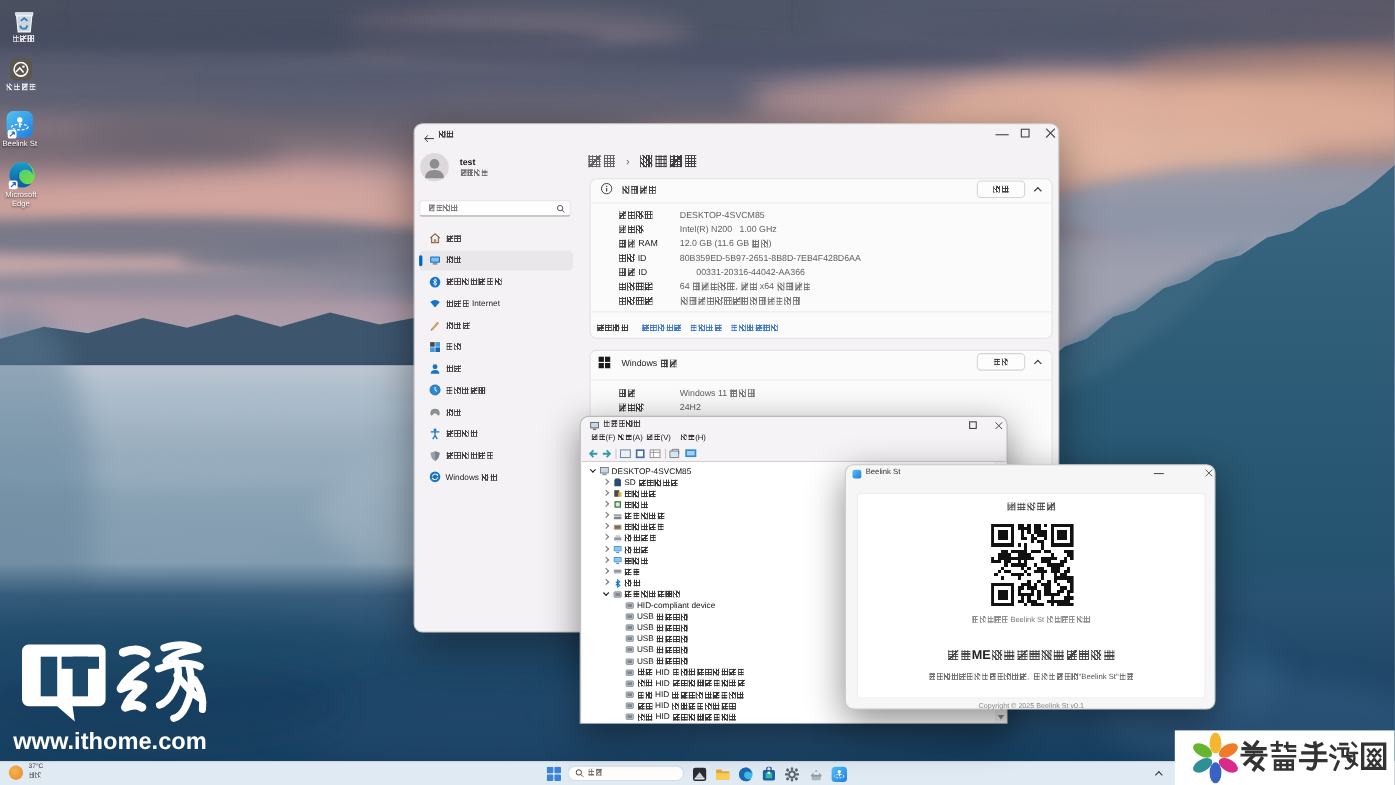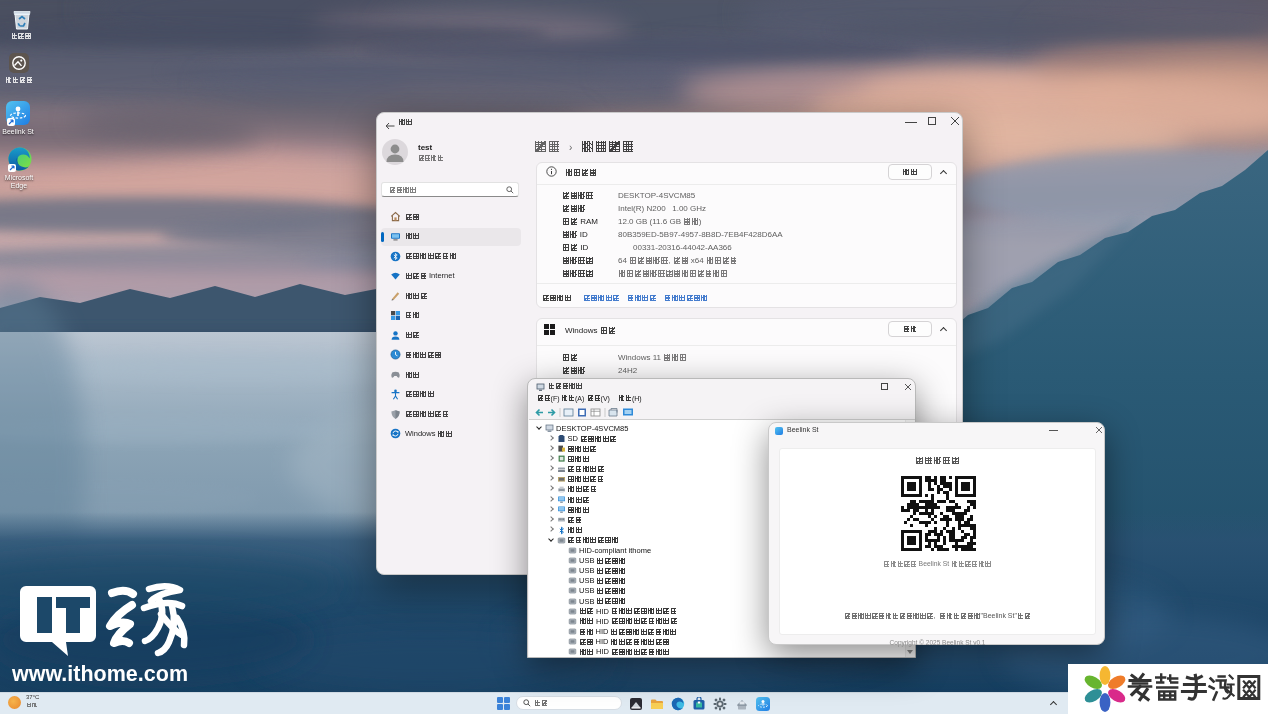--- a/index.html
+++ b/index.html
@@ -319,21 +319,21 @@
       <div class="abs" style="left:358px;top:52px;width:44px;height:16px;background:#fdfdfd;border:1px solid #d5d3d5;border-radius:4px;font-size:7.5px;color:#1a1a1a;text-align:center;line-height:14px"><i class="z p3"></i><i class="z p0"></i></div>
       <div class="abs chev" style="left:411px;top:59px"></div>
       <div class="abs" style="left:7px;top:72px;width:419px;height:1px;background:#ececec"></div>
       <div class="abs zs" style="left:32px;top:79px;font-size:8px;color:#1a1a1a"><i class="z p1"></i><i class="z p2"></i><i class="z p3"></i><i class="z p0"></i></div>
       <div class="abs zs" style="left:88px;top:79px;font-size:8px;color:#606060">DESKTOP-4SVCM85</div>
       <div class="abs zs" style="left:32px;top:92px;font-size:8px;color:#1a1a1a"><i class="z p1"></i><i class="z p2"></i><i class="z p3"></i></div>
       <div class="abs zs" style="left:88px;top:92px;font-size:8px;color:#606060">Intel(R) N200&nbsp;&nbsp; 1.00 GHz</div>
       <div class="abs zs" style="left:32px;top:105px;font-size:8px;color:#1a1a1a"><i class="z p0"></i><i class="z p1"></i> RAM</div>
       <div class="abs zs" style="left:88px;top:105px;font-size:8px;color:#606060">12.0 GB (11.6 GB <i class="z p2"></i><i class="z p3"></i>)</div>
       <div class="abs zs" style="left:32px;top:118px;font-size:8px;color:#1a1a1a"><i class="z p2"></i><i class="z p3"></i> ID</div>
-      <div class="abs zs" style="left:88px;top:118px;font-size:8px;color:#606060">80B359ED-5B97-4957-8B8D-7EB4F428D6AA</div>
+      <div class="abs zs" style="left:88px;top:118px;font-size:8px;color:#606060">80B359ED-5B97-2651-8B8D-7EB4F428D6AA</div>
       <div class="abs zs" style="left:32px;top:131px;font-size:8px;color:#1a1a1a"><i class="z p0"></i><i class="z p1"></i> ID</div>
       <div class="abs zs" style="left:103px;top:131px;font-size:8px;color:#606060">00331-20316-44042-AA366</div>
       <div class="abs zs" style="left:32px;top:144px;font-size:8px;color:#1a1a1a"><i class="z p2"></i><i class="z p3"></i><i class="z p0"></i><i class="z p1"></i></div>
       <div class="abs zs" style="left:88px;top:144px;font-size:8px;color:#606060">64 <i class="z p0"></i><i class="z p1"></i><i class="z p2"></i><i class="z p3"></i><i class="z p0"></i>, <i class="z p1"></i><i class="z p2"></i> x64 <i class="z p3"></i><i class="z p0"></i><i class="z p1"></i><i class="z p2"></i></div>
       <div class="abs zs" style="left:32px;top:157px;font-size:8px;color:#1a1a1a"><i class="z p2"></i><i class="z p3"></i><i class="z p0"></i><i class="z p1"></i></div>
       <div class="abs zs" style="left:88px;top:157px;font-size:8px;color:#606060"><i class="z p3"></i><i class="z p0"></i><i class="z p1"></i><i class="z p2"></i><i class="z p3"></i><i class="z p0"></i><i class="z p1"></i><i class="z p2"></i><i class="z p3"></i><i class="z p0"></i><i class="z p1"></i><i class="z p2"></i><i class="z p3"></i><i class="z p0"></i></div>
       <div class="abs" style="left:7px;top:171px;width:419px;height:1px;background:#ececec"></div>
       <div class="abs zs" style="left:12px;top:181px;font-size:7.5px;color:#1a1a1a"><i class="z p1"></i><i class="z p2"></i><i class="z p3"></i><i class="z p0"></i></div>
       <div class="abs zs" style="left:53px;top:181px;font-size:7.5px;color:#1f62c5"><i class="z p1"></i><i class="z p2"></i><i class="z p3"></i><i class="z p0"></i><i class="z p1"></i></div>
       <div class="abs zs" style="left:97px;top:181px;font-size:7.5px;color:#1f62c5"><i class="z p2"></i><i class="z p3"></i><i class="z p0"></i><i class="z p1"></i></div>
@@ -493,21 +493,21 @@
           <rect x="2.4" y="3.2" width="4.2" height="2.6" fill="#7d868f"></rect>
         </svg>
       </div>
       <div class="abs zs" style="left:39.5px;top:156.65px;font-size:7.5px;color:#111"><i class="z p1"></i><i class="z p2"></i><i class="z p3"></i><i class="z p0"></i><i class="z p1"></i><i class="z p2"></i><i class="z p3"></i></div>
       <div class="abs" style="left:40.0px;top:166.8px">
         <svg width="9" height="9" viewBox="0 0 9 9" style="display:block">
           <rect x="1.2" y="2" width="6.6" height="5" rx=".8" fill="#b9c0c8" stroke="#6a737c" stroke-width=".6"></rect>
           <rect x="2.4" y="3.2" width="4.2" height="2.6" fill="#7d868f"></rect>
         </svg>
       </div>
-      <div class="abs zs" style="left:51.0px;top:166.8px;font-size:7.5px;color:#111">HID-compliant ithome</div>
+      <div class="abs zs" style="left:51.0px;top:166.8px;font-size:7.5px;color:#111">HID-compliant device</div>
       <div class="abs" style="left:40.0px;top:176.95000000000002px">
         <svg width="9" height="9" viewBox="0 0 9 9" style="display:block">
           <rect x="1.2" y="2" width="6.6" height="5" rx=".8" fill="#b9c0c8" stroke="#6a737c" stroke-width=".6"></rect>
           <rect x="2.4" y="3.2" width="4.2" height="2.6" fill="#7d868f"></rect>
         </svg>
       </div>
       <div class="abs zs" style="left:51.0px;top:176.95000000000002px;font-size:7.5px;color:#111">USB <i class="z p0"></i><i class="z p1"></i><i class="z p2"></i><i class="z p3"></i></div>
       <div class="abs" style="left:40.0px;top:187.1px">
         <svg width="9" height="9" viewBox="0 0 9 9" style="display:block">
           <rect x="1.2" y="2" width="6.6" height="5" rx=".8" fill="#b9c0c8" stroke="#6a737c" stroke-width=".6"></rect>
@@ -575,20 +575,21 @@
 <div class="abs win" style="left:768px;top:422px;width:337px;height:223px;background:#f7f6f7;border:1px solid #c9c9c9;border-radius:8px;box-shadow:0 10px 34px rgba(0,0,0,.45)">
       <div class="abs" style="left:6px;top:3.5px;width:8px;height:8px;border-radius:2px;background:linear-gradient(140deg,#53c3f0,#1f7de4)"></div>
       <div class="abs" style="left:18px;top:3px;font-size:7px;color:#333">Beelink St</div>
       <div class="abs" style="left:280px;top:7px;width:9px;height:1px;background:#555"></div>
       <svg class="abs" style="left:326px;top:3px" width="8" height="8" viewBox="0 0 8 8">
         <path d="M1,1 L7,7 M7,1 L1,7" stroke="#555" stroke-width=".9" fill="none"></path>
       </svg>
       <div class="abs" style="left:10px;top:25px;width:317px;height:187px;background:#fff;border:1px solid #ededed;border-radius:3px"></div>
       <div class="abs" style="left:0;top:32px;width:337px;text-align:center;font-size:9px;font-weight:bold;color:#333"><span class="zs"><i class="z p1"></i><i class="z p2"></i><i class="z p3"></i><i class="z p0"></i><i class="z p1"></i></span></div>
       <div class="abs zs" style="left:0;top:137px;width:337px;text-align:center;font-size:6.8px;color:#777"><i class="z p2"></i><i class="z p3"></i><i class="z p0"></i><i class="z p1"></i><i class="z p2"></i> Beelink St <i class="z p3"></i><i class="z p0"></i><i class="z p1"></i><i class="z p2"></i><i class="z p3"></i><i class="z p0"></i></div>
+      <div class="abs zs" style="left:0;top:167px;width:337px;text-align:center;font-size:11.5px;font-weight:bold;color:#222"><i class="z p1"></i><i class="z p2"></i>ME<i class="z p3"></i><i class="z p0"></i><i class="z p1"></i><i class="z p2"></i><i class="z p3"></i><i class="z p0"></i><i class="z p1"></i><i class="z p2"></i><i class="z p3"></i><i class="z p0"></i></div>
       <div class="abs zs" style="left:0;top:189px;width:337px;text-align:center;font-size:7px;color:#555"><i class="z p1"></i><i class="z p2"></i><i class="z p3"></i><i class="z p0"></i><i class="z p1"></i><i class="z p2"></i><i class="z p3"></i><i class="z p0"></i><i class="z p1"></i><i class="z p2"></i><i class="z p3"></i><i class="z p0"></i><i class="z p1"></i>,&nbsp;&nbsp;<i class="z p2"></i><i class="z p3"></i><i class="z p0"></i><i class="z p1"></i><i class="z p2"></i><i class="z p3"></i>"Beelink St"<i class="z p0"></i><i class="z p1"></i></div>
       <div class="abs zs" style="left:0;top:216px;width:337px;text-align:center;font-size:6.5px;color:#888">Copyright © 2025 Beelink St v0.1</div>
     </div>
 <svg style="position:absolute;left:901px;top:476px;z-index:20" width="75" height="75" viewBox="0 0 75 75" shape-rendering="crispEdges">
       <g fill="#111">
         <rect x="0" y="0" width="3" height="3"></rect>
         <rect x="3" y="0" width="3" height="3"></rect>
         <rect x="6" y="0" width="3" height="3"></rect>
         <rect x="9" y="0" width="3" height="3"></rect>
         <rect x="12" y="0" width="3" height="3"></rect>

